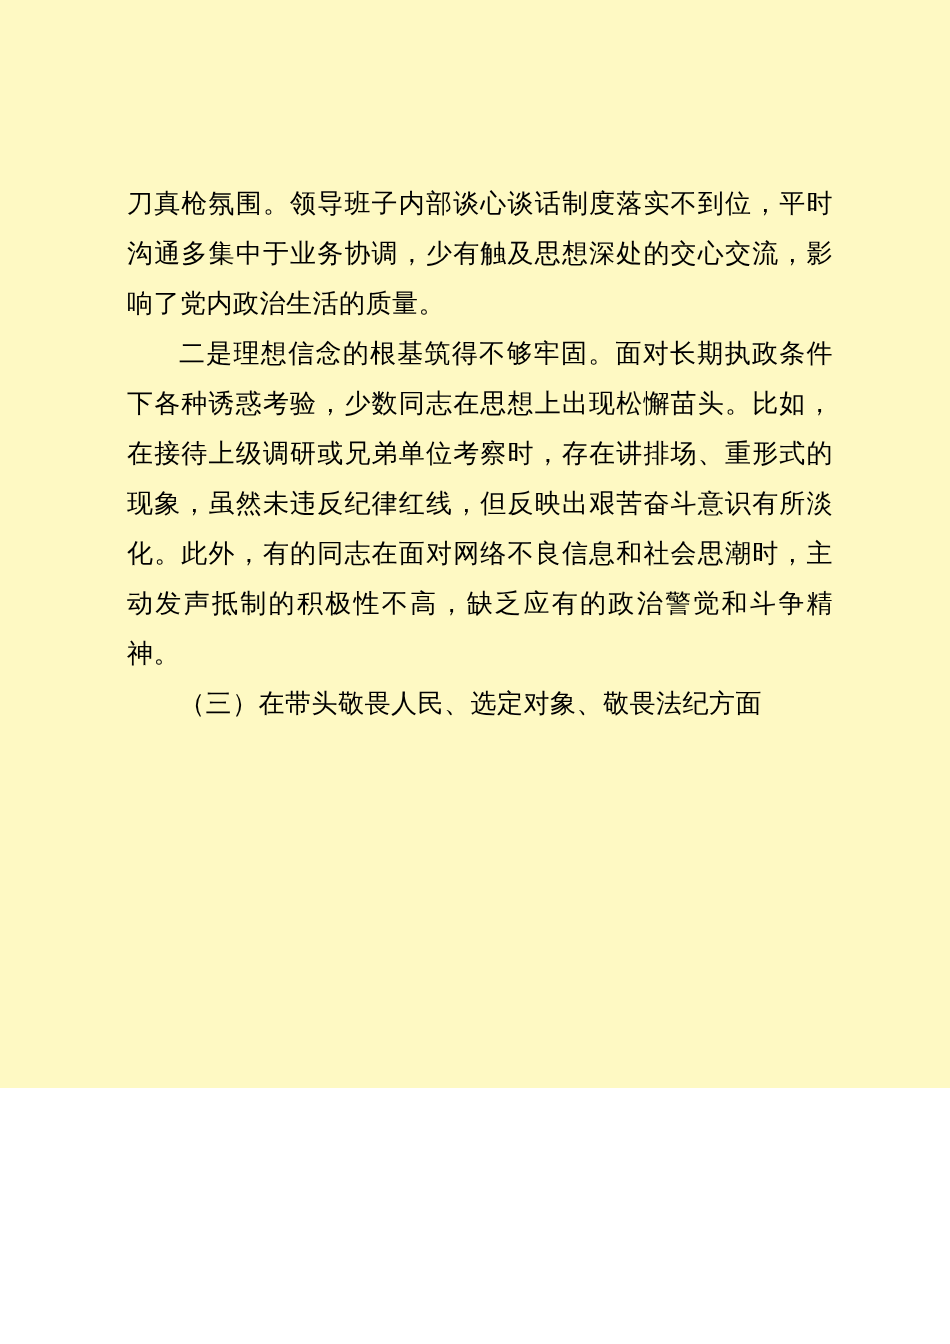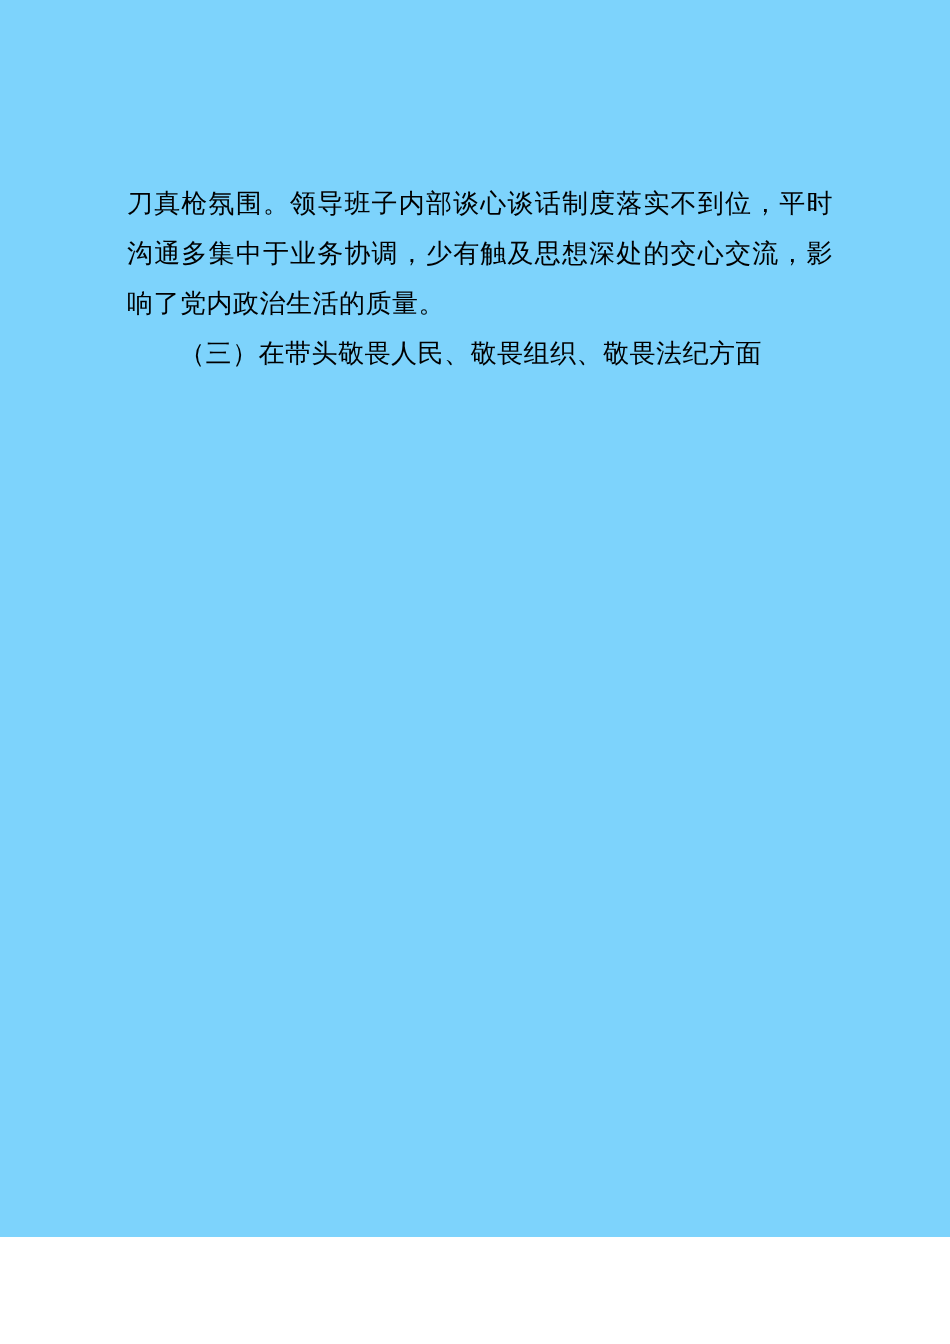--- a/index.html
+++ b/index.html
@@ -3,22 +3,22 @@
 <meta charset="utf-8">
 <style>
   html, body {
     margin: 0;
     padding: 0;
     background: #ffffff;
   }
   .page {
     position: relative;
     width: 950px;
-    height: 1237px;
-    background: #7dd3fc;
+    height: 1088px;
+    background: #fef9c3;
     overflow: hidden;
     font-family: "Liberation Sans", sans-serif;
   }
   .text-body {
     position: absolute;
     left: 127px;
     top: 178px;
     width: 706px;
     color: #000000;
     font-size: 26px;
@@ -38,15 +38,16 @@
   .para.section-heading {
     font-weight: normal; 
   }
 </style>
 </head>
 <body>
 
 <div class="page">
   <div class="text-body">
       <p class="para continuation">刀真枪氛围。领导班子内部谈心谈话制度落实不到位，平时沟通多集中于业务协调，少有触及思想深处的交心交流，影响了党内政治生活的质量。</p>
-      <p class="para section-heading">（三）在带头敬畏人民、敬畏组织、敬畏法纪方面</p>
+      <p class="para body">二是理想信念的根基筑得不够牢固。面对长期执政条件下各种诱惑考验，少数同志在思想上出现松懈苗头。比如，在接待上级调研或兄弟单位考察时，存在讲排场、重形式的现象，虽然未违反纪律红线，但反映出艰苦奋斗意识有所淡化。此外，有的同志在面对网络不良信息和社会思潮时，主动发声抵制的积极性不高，缺乏应有的政治警觉和斗争精神。</p>
+      <p class="para section-heading">（三）在带头敬畏人民、选定对象、敬畏法纪方面</p>
     </div>
 </div>
 
 </body></html>

